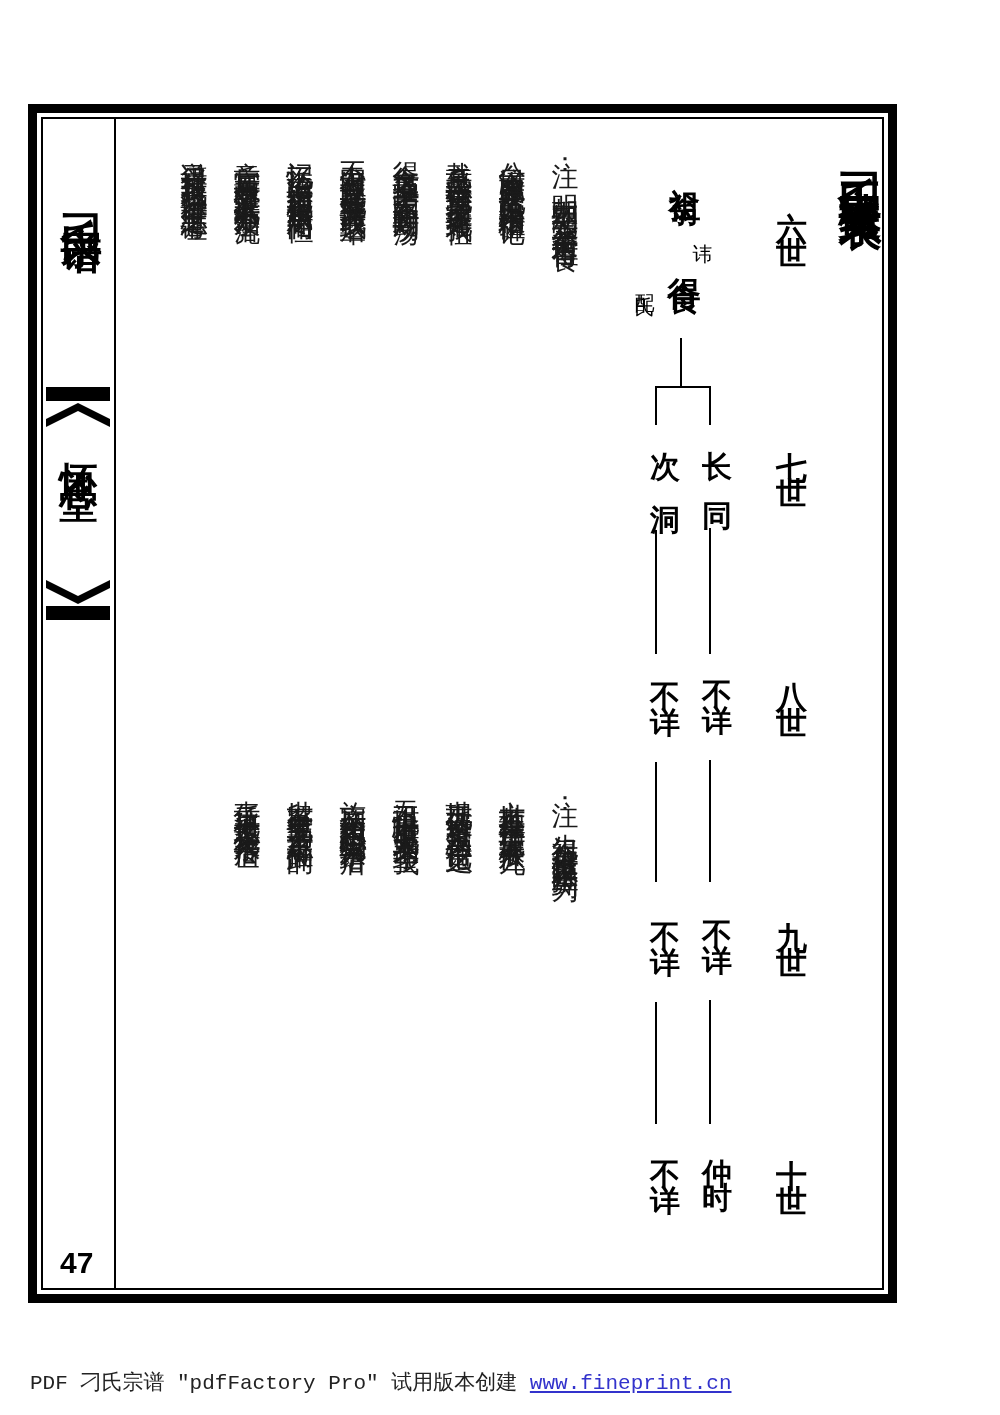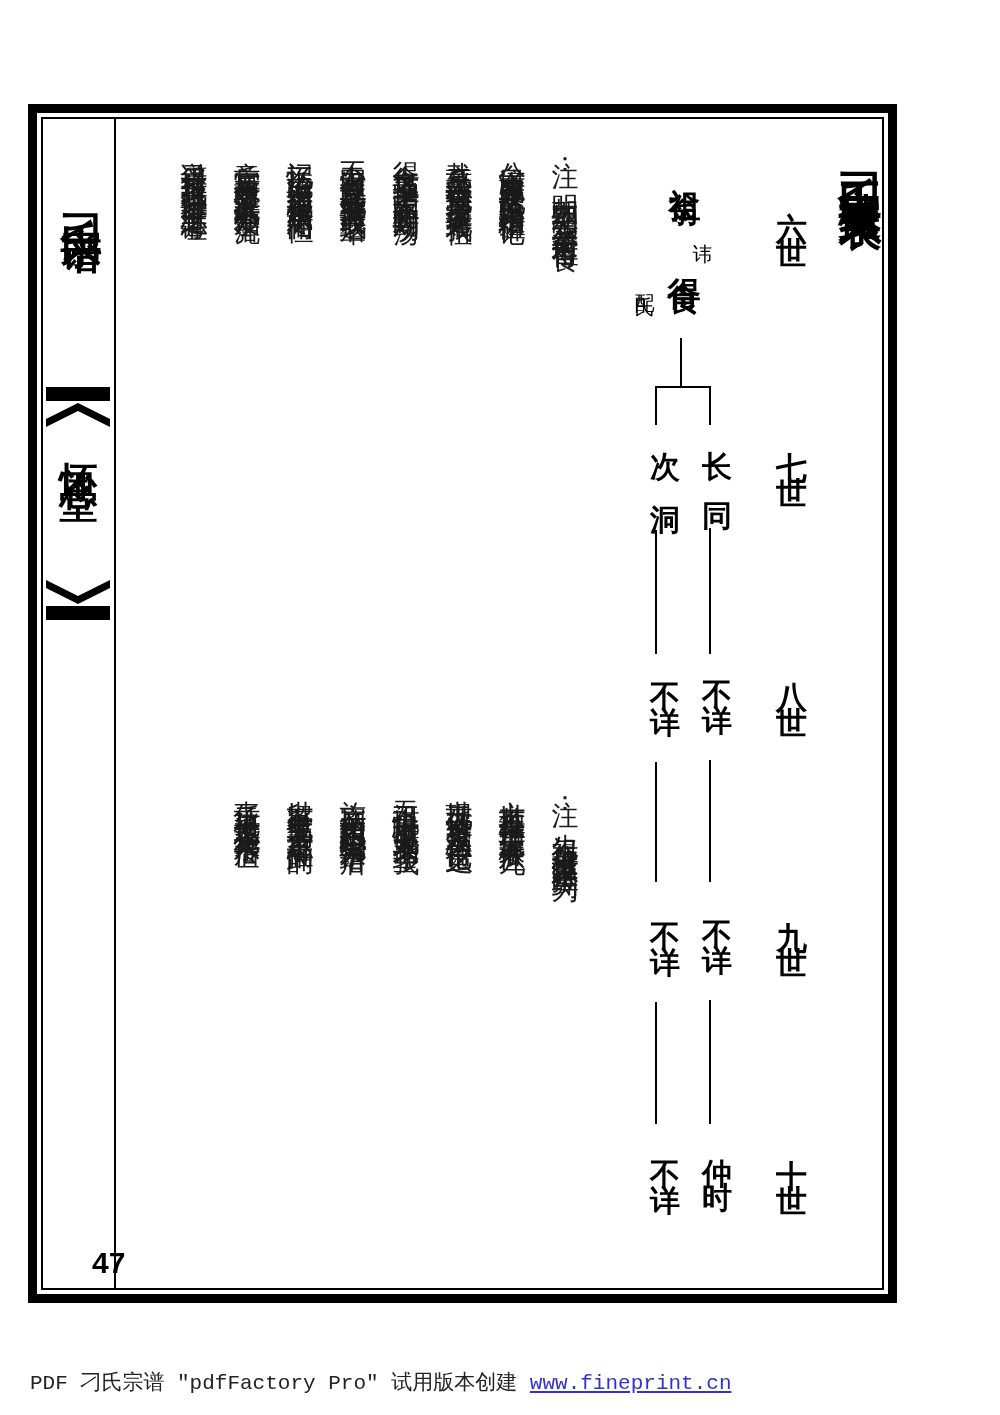--- a/index.html
+++ b/index.html
@@ -19,21 +19,21 @@
 
   
   .sidebar-title { left:56px; top:182px; font-size:41px; font-weight:900;
                    letter-spacing:5px; line-height:52px; }
   .banner { left:46px; top:387px; width:64px; height:233px; }
   .banner svg { position:absolute; left:0; top:0; }
   .hall-name { position:absolute; left:50%; top:44px; transform:translateX(-50%);
                writing-mode:vertical-rl; text-orientation:upright;
                font-size:38px; font-weight:900; letter-spacing:11px; }
   .page-number { left:60px; top:1246px; font-size:30px; font-weight:bold;
-                 font-family:"Liberation Sans","DejaVu Sans",sans-serif;margin-left:32px; }
+                 font-family:"Liberation Sans","DejaVu Sans",sans-serif; }
 
   
   .chart-title { left:830px; top:138px; font-size:43px; font-weight:bold;
                  letter-spacing:5px; line-height:60px; }
   .gen-label { left:770px; font-size:31px; font-weight:600; letter-spacing:25px; }
   .g6 { top:187px; } .g7 { top:427px; } .g8 { top:657px; } .g9 { top:897px; } .g10 { top:1135px; }
 
   
   .ancestor-title { left:663px; top:162px; font-size:32px; font-weight:bold; letter-spacing:4px; }
   .taboo-label   { left:690px; top:228px; font-size:20px; }

